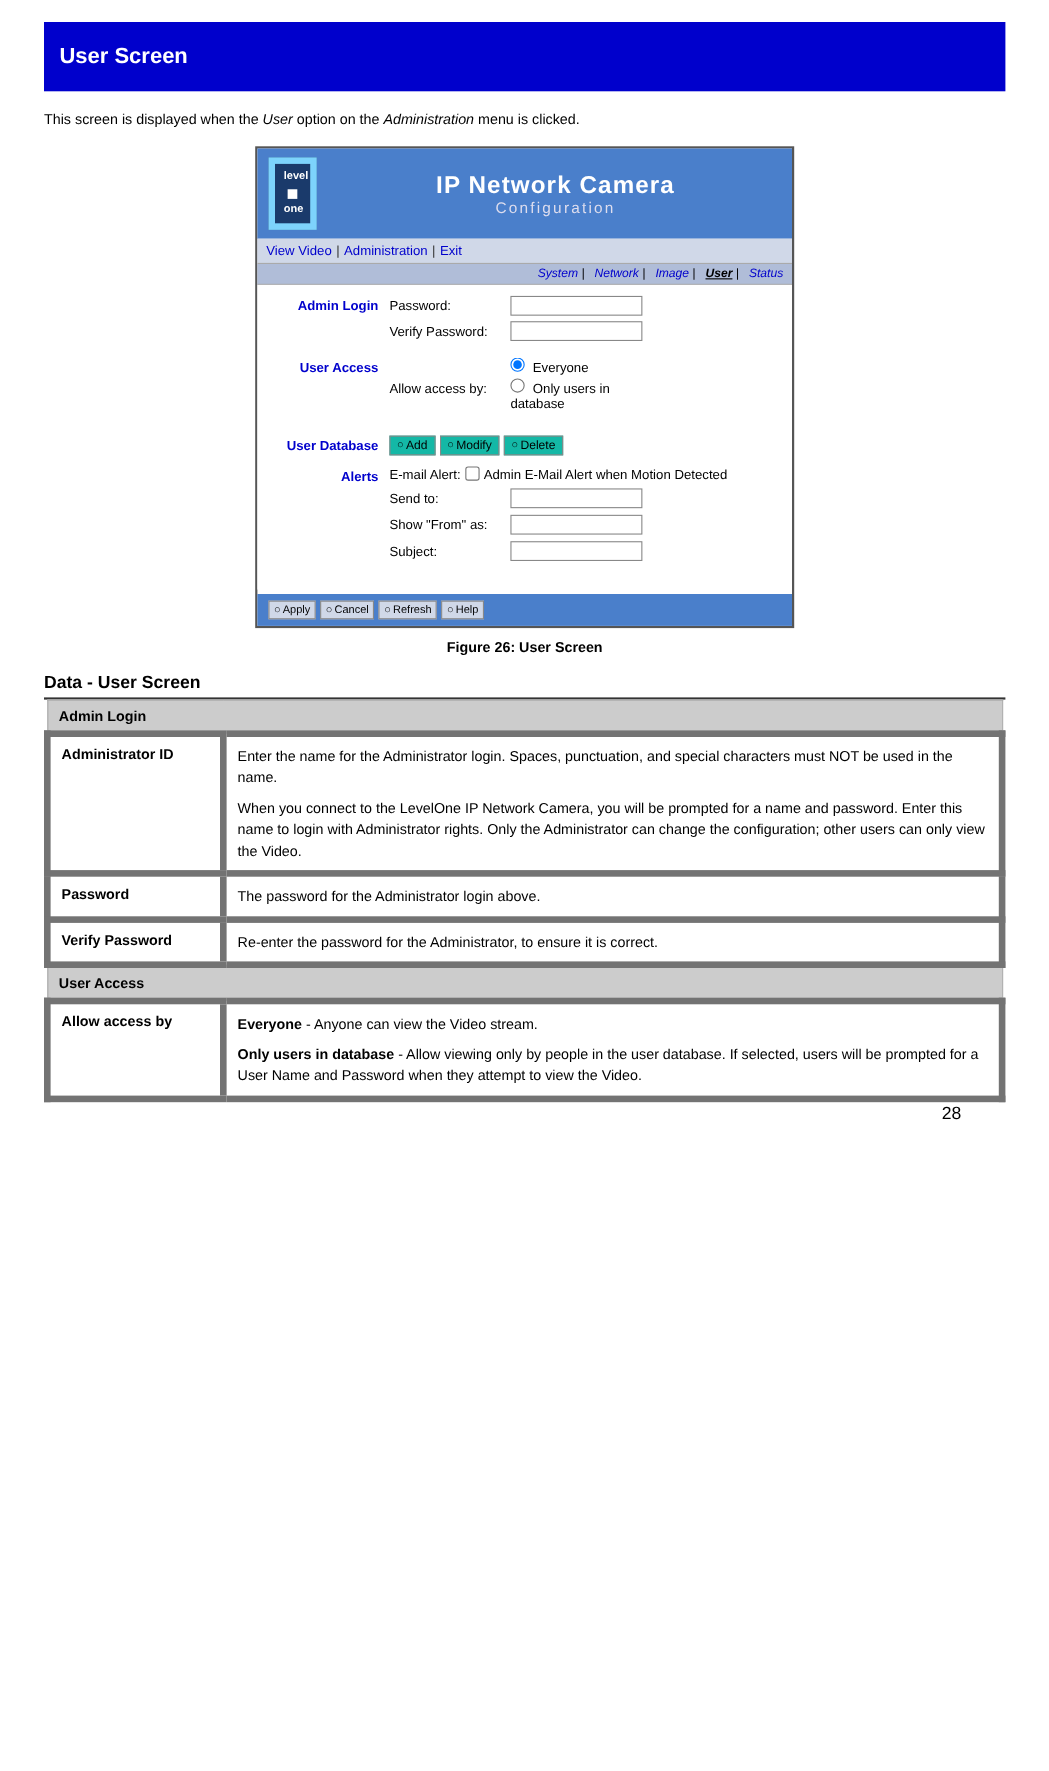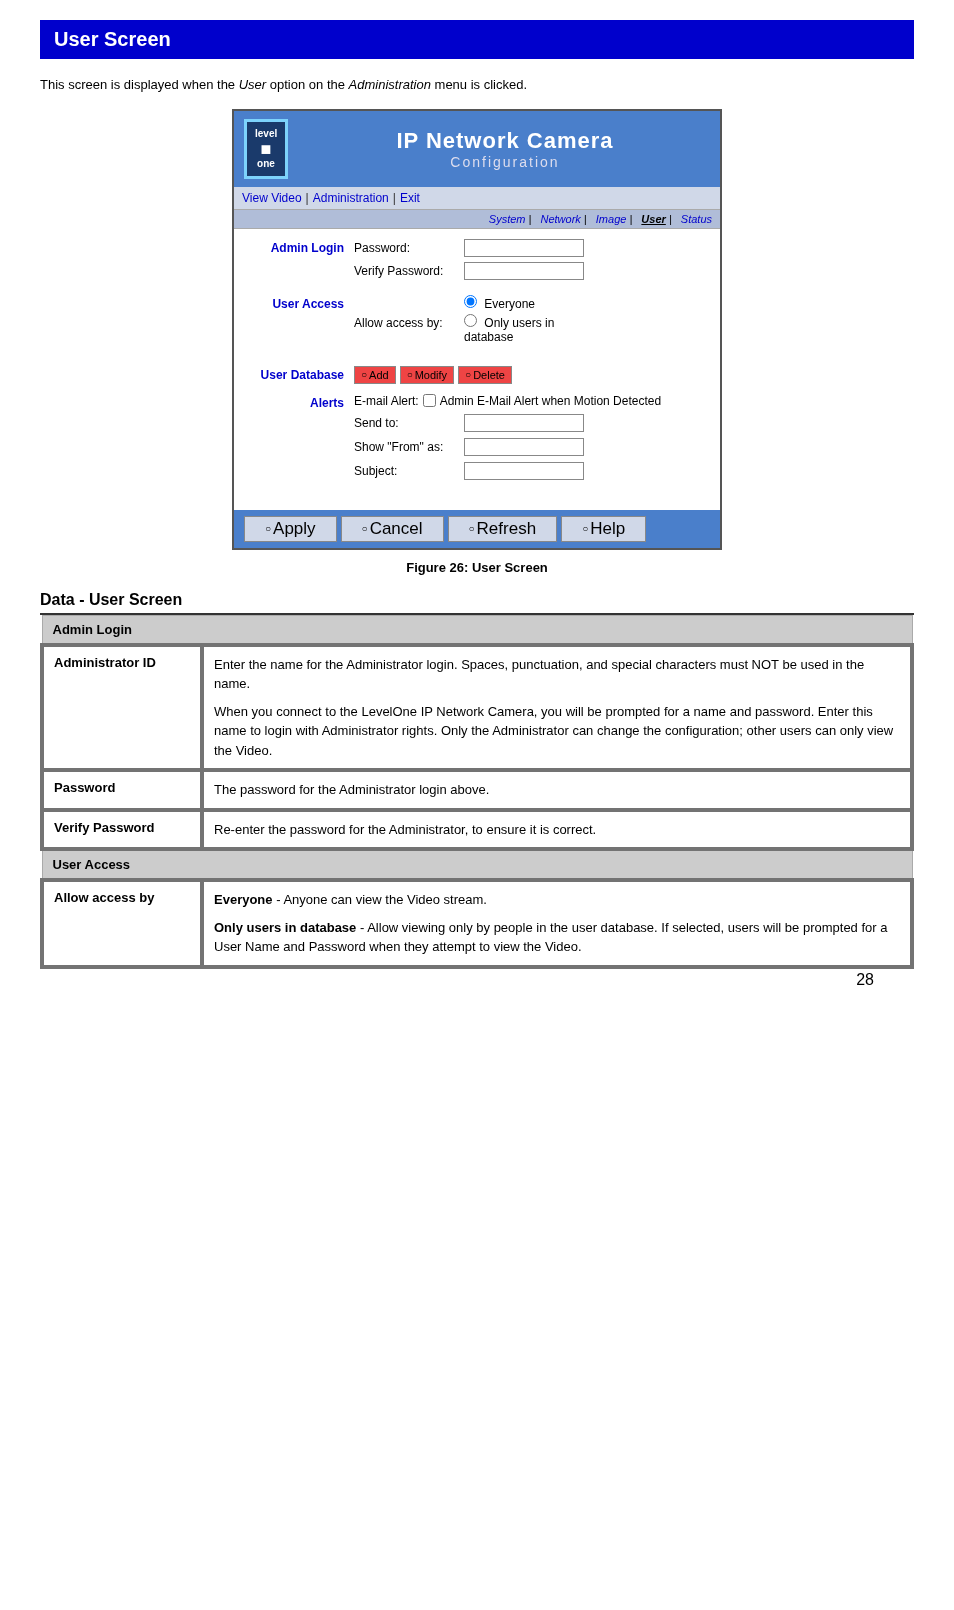--- a/index.html
+++ b/index.html
@@ -12,21 +12,21 @@
       min-height: 1610px;
       padding: 20px 40px;
     }
 
     
     .page-title-bar {
       background: #0000cc;
       color: #fff;
       font-size: 20px;
       font-weight: bold;
-      padding: 8px 14px;
+      padding: 20px 14px;
       margin-bottom: 16px;
     }
 
     .intro-text {
       font-size: 13px;
       margin-bottom: 14px;
       line-height: 1.5;
     }
     .intro-text em { font-style: italic; }
 
@@ -44,21 +44,21 @@
       align-items: center;
       padding: 8px 10px;
       gap: 12px;
     }
     .camera-logo {
       background: #1a3a6b;
       color: #fff;
       font-size: 10px;
       font-weight: bold;
       padding: 6px 8px;
-      border: 3px solid #7dd3fc;
+      border: 6px solid #7dd3fc;
       width: 44px;
       text-align: center;
       line-height: 1.2;
     }
     .camera-title-block {
       color: #fff;
       text-align: center;
       flex: 1;
     }
     .camera-title-large {
@@ -173,21 +173,21 @@
       color: #fff;
       padding: 2px 5px;
       font-size: 12px;
     }
 
     .db-buttons {
       display: flex;
       gap: 4px;
     }
     .db-btn {
-      background: #ef4444;
+      background: #14b8a6;
       border: 1px solid #888;
       font-size: 11px;
       padding: 2px 6px;
       cursor: pointer;
       display: flex;
       align-items: center;
       gap: 2px;
     }
     .db-btn::before {
       content: "○";
@@ -212,22 +212,22 @@
       background: #4a7fcb;
       padding: 6px 10px;
       display: flex;
       align-items: center;
       gap: 4px;
       margin-top: 4px;
     }
     .bottom-bar-btn {
       background: #d0d8e8;
       border: 1px solid #888;
-      font-size: 17px;
-      padding: 2px 20px;
+      font-size: 10px;
+      padding: 2px 4px;
       cursor: pointer;
       display: flex;
       align-items: center;
       gap: 2px;
     }
     .bottom-bar-btn::before {
       content: "○";
       font-size: 10px;
     }
 
@@ -255,21 +255,21 @@
     }
     .data-table .section-row td {
       background: #ccc;
       font-weight: bold;
       padding: 6px 10px;
       border: 1px solid #aaa;
       font-size: 13px;
     }
     .data-table td {
       padding: 8px 10px;
-      border: 4px solid #737373;
+      border: 6px solid #737373;
       vertical-align: top;
     }
     .data-table .label-col {
       font-weight: bold;
       width: 160px;
       border-right: 1px solid #ccc;
     }
     .data-table .value-col {
       line-height: 1.5;
     }

